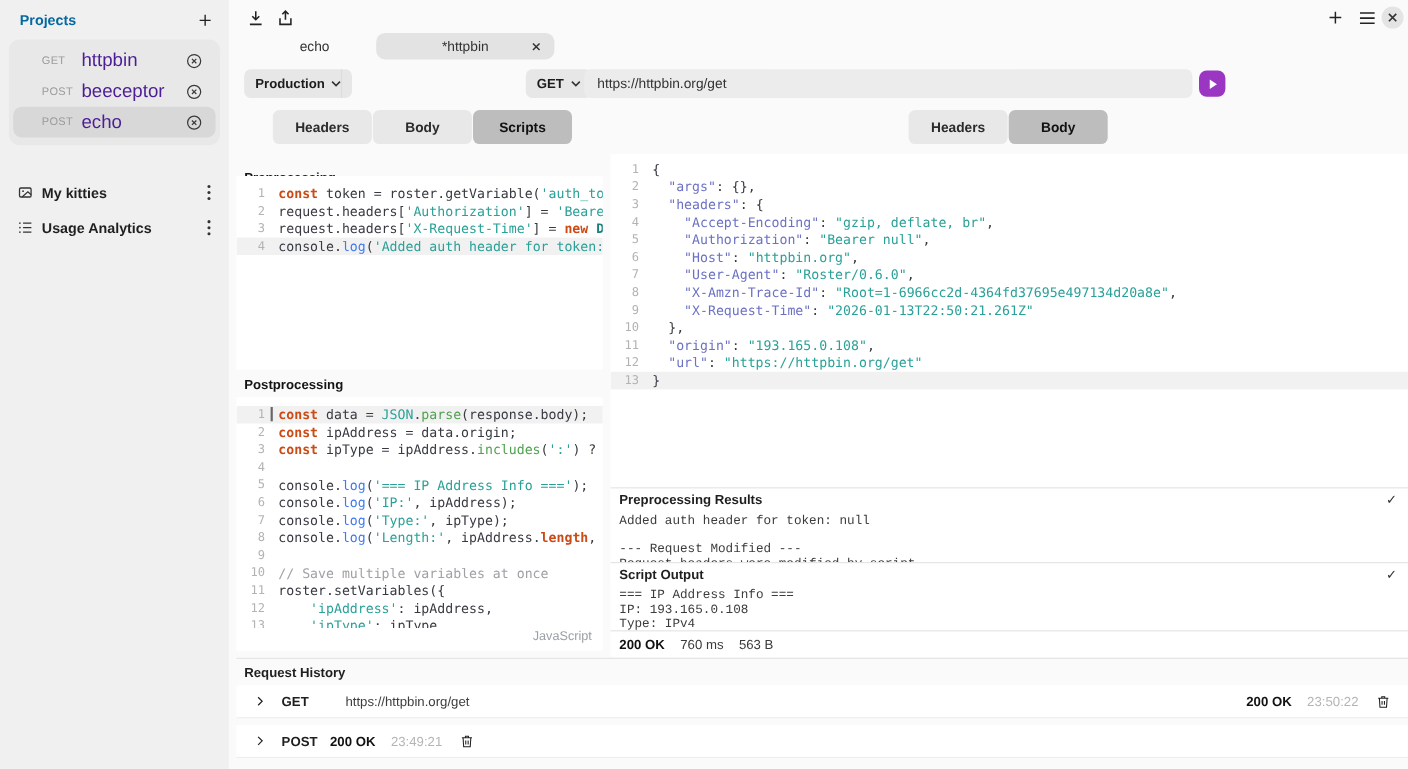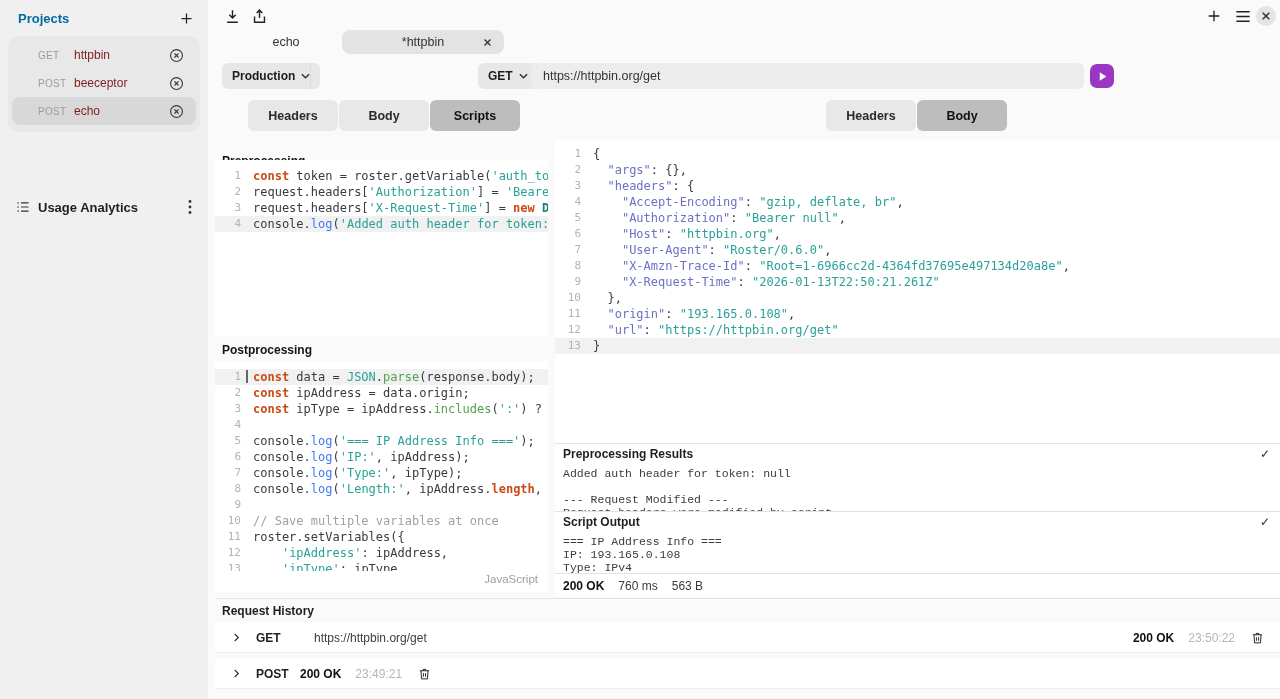--- a/index.html
+++ b/index.html
@@ -11,21 +11,21 @@
   .sidebar{position:absolute;left:0;top:0;width:208px;height:699px;background:#f0f0f0}
   .sb-header{display:flex;align-items:center;justify-content:space-between;padding:9px 12px 0 18px}
   .sb-title{font-weight:bold;font-size:13px;color:#0369a1}
   .icon-btn{background:none;border:none;cursor:pointer;padding:2px;display:flex;align-items:center;justify-content:center}
   .project-card{position:absolute;left:8px;top:36px;width:192px;background:#e8e8e8;border-radius:10px;padding:5px 0 7px}
   .project-header{display:flex;align-items:center;height:28px;padding:0 10px 0 10px}
   .project-name{font-weight:bold;font-size:13px;margin-left:8px;flex:1}
   .request-item{display:flex;align-items:center;height:28px;margin:0 4px;padding:0 10px 0 26px;border-radius:8px;cursor:pointer}
   .request-item.selected{background:#d8d8d8}
   .method-tag{font-size:10px;color:#9b9b9b;width:36px;flex:none;letter-spacing:.3px}
-  .req-name{font-size:12px;color:#7f1d1d;flex:1}
+  .req-name{font-size:17px;color:#4c1d95;flex:1}
   .sb-row{position:absolute;left:0;width:208px;height:26px;display:flex;align-items:center;padding:0 14px 0 16px;cursor:pointer}
   .sb-row .sb-label{font-weight:bold;font-size:13px;margin-left:8px;flex:1}
 
   
   .main{position:absolute;left:208px;top:0;width:1072px;height:699px}
 
   .tb-icon{position:absolute;top:6px}
   .tr-circle{width:20px;height:20px;border-radius:50%;background:#e4e4e4;display:flex;align-items:center;justify-content:center}
 
   .doc-tabs{position:absolute;left:30px;top:30px;height:24px;display:flex;gap:8px;align-items:center}
@@ -134,20 +134,37 @@
           <span class="icon-btn">
             <svg width="15" height="15" viewBox="0 0 24 24" fill="none" stroke="#3a3a3a" stroke-width="1.8">
               <circle cx="12" cy="12" r="9.5"></circle>
               <path d="M8.8 8.8l6.4 6.4M15.2 8.8l-6.4 6.4"></path>
             </svg>
           </span>
         </div>
       </div>
   </div>
 
+  <div class="sb-row" style="top:162px">
+    <span>
+      <svg width="14" height="14" viewBox="0 0 24 24" fill="none" stroke="#333" stroke-width="2">
+          <rect x="3" y="5" width="18" height="14" rx="2"></rect>
+          <circle cx="8.5" cy="10" r="1.4" fill="#333" stroke="none"></circle>
+          <path d="M21 15.5l-5-4.5-9 8"></path>
+        </svg>
+    </span>
+    <span class="sb-label">My kitties</span>
+    <span class="icon-btn">
+      <svg width="4" height="16" viewBox="0 0 4 16" fill="#333">
+          <circle cx="2" cy="2.5" r="1.4"></circle>
+          <circle cx="2" cy="8" r="1.4"></circle>
+          <circle cx="2" cy="13.5" r="1.4"></circle>
+        </svg>
+    </span>
+  </div>
 
   <div class="sb-row" style="top:194px">
     <span>
       <svg width="14" height="14" viewBox="0 0 24 24" fill="none" stroke="#333" stroke-width="2">
           <path d="M8.5 5h13M8.5 12h13M8.5 19h13"></path>
           <circle cx="3.6" cy="5" r="1.3" fill="#333" stroke="none"></circle>
           <circle cx="3.6" cy="12" r="1.3" fill="#333" stroke="none"></circle>
           <circle cx="3.6" cy="19" r="1.3" fill="#333" stroke="none"></circle>
         </svg>
     </span>

